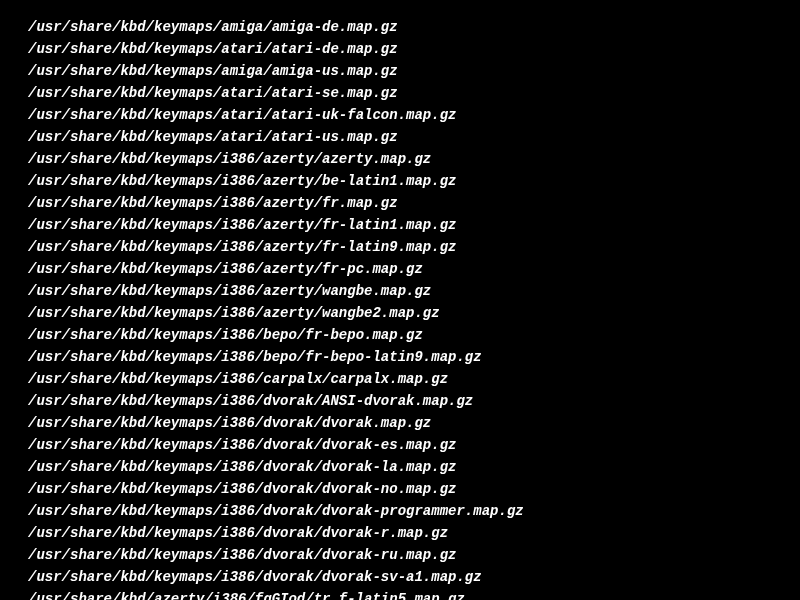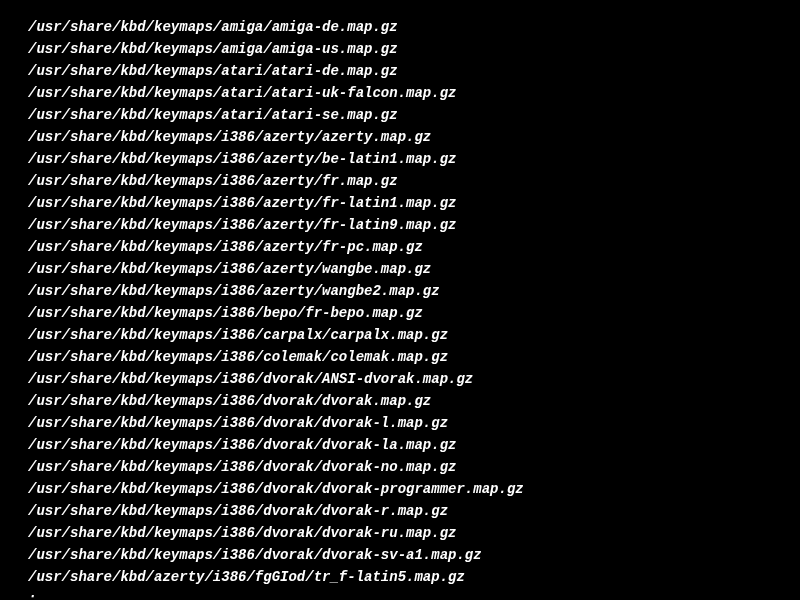--- a/index.html
+++ b/index.html
@@ -23,38 +23,39 @@
     .terminal-line {
       white-space: pre;
       letter-spacing: 0px;
     }
   </style>
 </head>
 <body>
 
 <div id="terminal-container">
     <div class="terminal-line">/usr/share/kbd/keymaps/amiga/amiga-de.map.gz</div>
+    <div class="terminal-line">/usr/share/kbd/keymaps/atari/atari-de.map.gz</div>
     <div class="terminal-line">/usr/share/kbd/keymaps/amiga/amiga-us.map.gz</div>
-    <div class="terminal-line">/usr/share/kbd/keymaps/atari/atari-de.map.gz</div>
+    <div class="terminal-line">/usr/share/kbd/keymaps/atari/atari-se.map.gz</div>
     <div class="terminal-line">/usr/share/kbd/keymaps/atari/atari-uk-falcon.map.gz</div>
-    <div class="terminal-line">/usr/share/kbd/keymaps/atari/atari-se.map.gz</div>
+    <div class="terminal-line">/usr/share/kbd/keymaps/atari/atari-us.map.gz</div>
     <div class="terminal-line">/usr/share/kbd/keymaps/i386/azerty/azerty.map.gz</div>
     <div class="terminal-line">/usr/share/kbd/keymaps/i386/azerty/be-latin1.map.gz</div>
     <div class="terminal-line">/usr/share/kbd/keymaps/i386/azerty/fr.map.gz</div>
     <div class="terminal-line">/usr/share/kbd/keymaps/i386/azerty/fr-latin1.map.gz</div>
     <div class="terminal-line">/usr/share/kbd/keymaps/i386/azerty/fr-latin9.map.gz</div>
     <div class="terminal-line">/usr/share/kbd/keymaps/i386/azerty/fr-pc.map.gz</div>
     <div class="terminal-line">/usr/share/kbd/keymaps/i386/azerty/wangbe.map.gz</div>
     <div class="terminal-line">/usr/share/kbd/keymaps/i386/azerty/wangbe2.map.gz</div>
     <div class="terminal-line">/usr/share/kbd/keymaps/i386/bepo/fr-bepo.map.gz</div>
+    <div class="terminal-line">/usr/share/kbd/keymaps/i386/bepo/fr-bepo-latin9.map.gz</div>
     <div class="terminal-line">/usr/share/kbd/keymaps/i386/carpalx/carpalx.map.gz</div>
-    <div class="terminal-line">/usr/share/kbd/keymaps/i386/colemak/colemak.map.gz</div>
     <div class="terminal-line">/usr/share/kbd/keymaps/i386/dvorak/ANSI-dvorak.map.gz</div>
     <div class="terminal-line">/usr/share/kbd/keymaps/i386/dvorak/dvorak.map.gz</div>
-    <div class="terminal-line">/usr/share/kbd/keymaps/i386/dvorak/dvorak-l.map.gz</div>
+    <div class="terminal-line">/usr/share/kbd/keymaps/i386/dvorak/dvorak-es.map.gz</div>
     <div class="terminal-line">/usr/share/kbd/keymaps/i386/dvorak/dvorak-la.map.gz</div>
     <div class="terminal-line">/usr/share/kbd/keymaps/i386/dvorak/dvorak-no.map.gz</div>
     <div class="terminal-line">/usr/share/kbd/keymaps/i386/dvorak/dvorak-programmer.map.gz</div>
     <div class="terminal-line">/usr/share/kbd/keymaps/i386/dvorak/dvorak-r.map.gz</div>
     <div class="terminal-line">/usr/share/kbd/keymaps/i386/dvorak/dvorak-ru.map.gz</div>
     <div class="terminal-line">/usr/share/kbd/keymaps/i386/dvorak/dvorak-sv-a1.map.gz</div>
     <div class="terminal-line">/usr/share/kbd/azerty/i386/fgGIod/tr_f-latin5.map.gz</div>
     <div class="terminal-line">:</div>
   </div>
 

